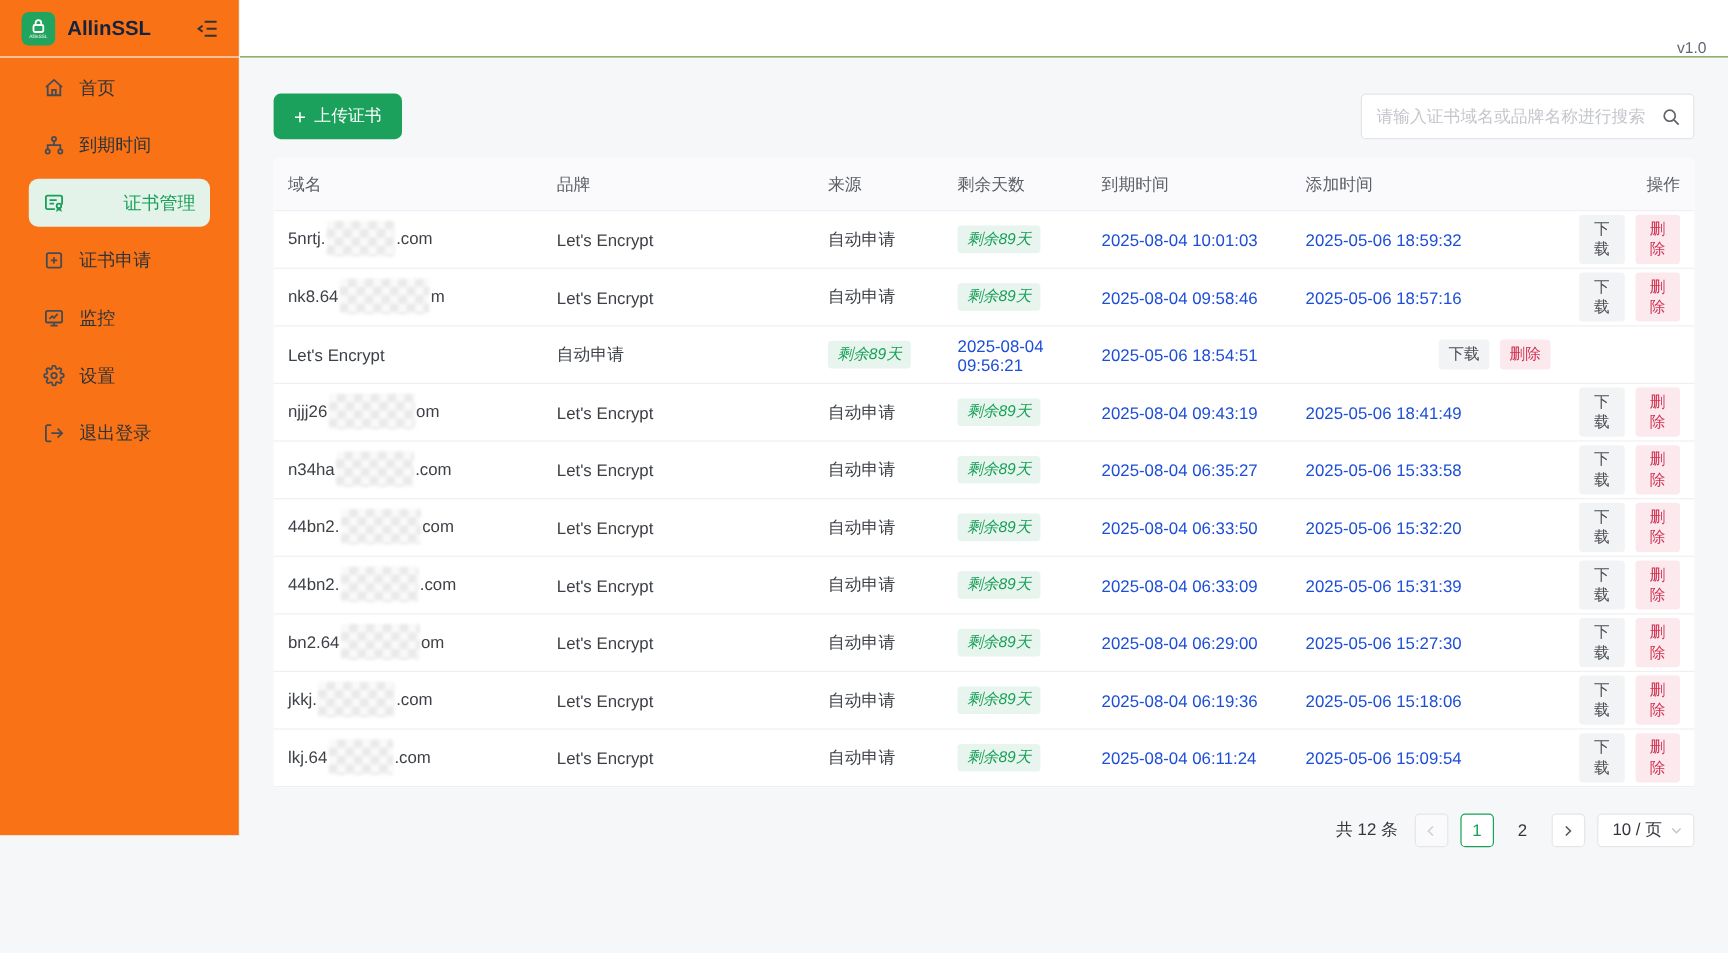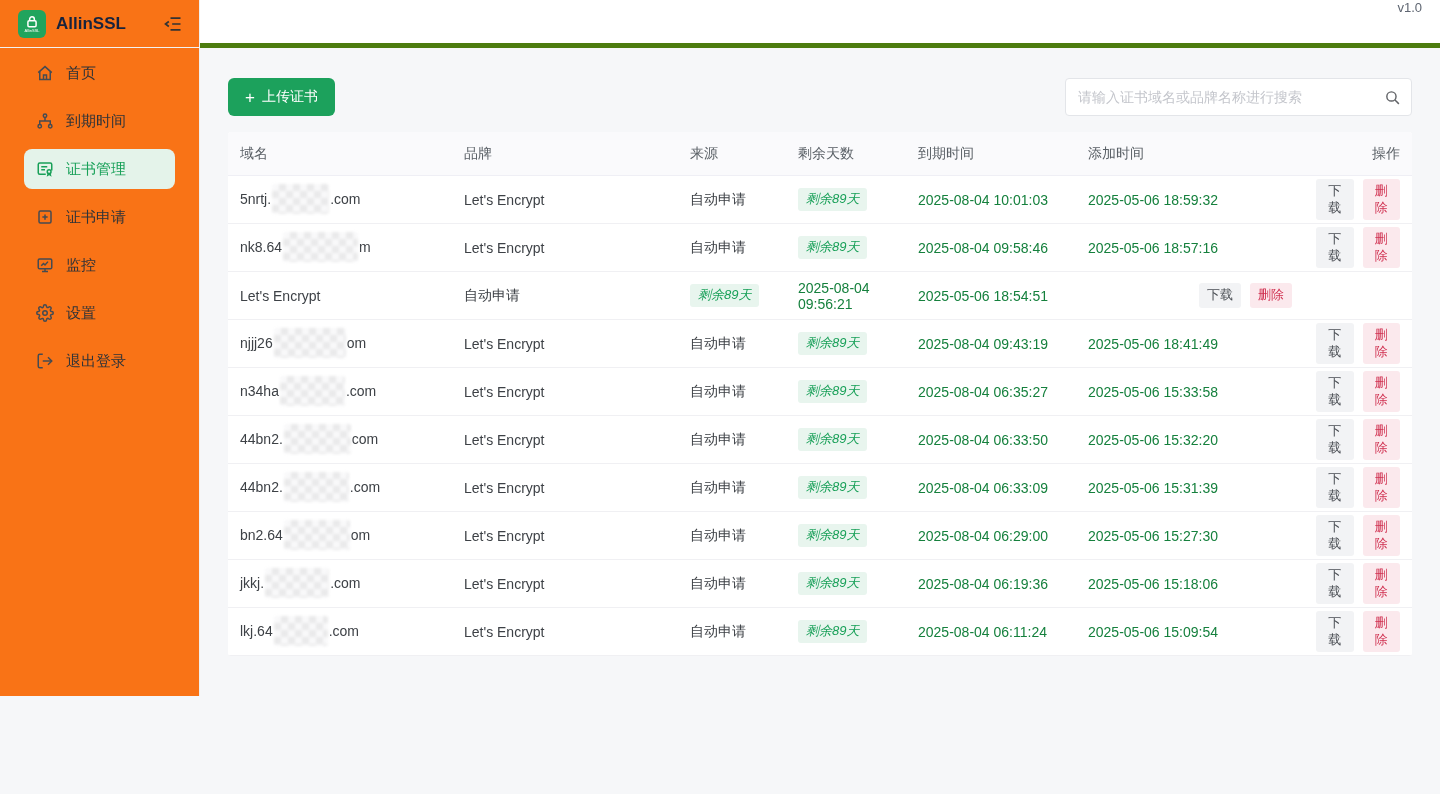--- a/index.html
+++ b/index.html
@@ -30,43 +30,43 @@
   .app-title { font-size:17px; font-weight:700; color:#17233d; margin-left:10px; flex:1; }
   .collapse-btn { color:#333; cursor:pointer; padding:2px; }
 
   .nav { padding:5px 24px; }
   .nav-item {
     height:40px; margin-bottom:8px; border-radius:8px;
     display:flex; align-items:center; gap:12px; padding:0 12px;
     color:#2f3338; font-size:15px; cursor:pointer;
   }
   .nav-item .nav-icon { color:#454b52; }
-  .nav-item.active { background:#e4f3ea; color:#18a058; }
+  .nav-item.active { background:#e4f3ea; color:#18a058;justify-content:space-between; }
   .nav-item.active .nav-icon { color:#18a058; }
 
   
   .main { flex:1; display:flex; flex-direction:column; height:794px; }
   .topbar {
-    height:48px; background:#ffffff; border-bottom:5px solid #4d7c0f;
-    display:flex; align-items:flex-start; justify-content:flex-end; padding:0 18px;
+    height:48px; background:#ffffff; border-bottom:1px solid #4d7c0f;
+    display:flex; align-items:flex-end; justify-content:flex-end; padding:0 18px;
     flex:0 0 48px;
   }
   .version { color:#5f6672; font-size:13px; }
 
   .content { flex:1; padding:30px 28px 0 28px; background:#f6f7f9; }
 
   .toolbar { display:flex; justify-content:space-between; align-items:center; margin-bottom:16px; }
   .upload-btn {
     height:38px; padding:0 17px; background:#1ca15c; color:#fff; border:none;
     border-radius:6px; font-size:14px; font-family:inherit; cursor:pointer;
     display:flex; align-items:center; gap:7px;
   }
   .upload-btn .plus { font-size:17px; font-weight:400; line-height:1; }
   .search-box {
-    width:347px; height:38px; background:#fff; border:1px solid #e3e5e9;
+    width:278px; height:38px; background:#fff; border:1px solid #e3e5e9;
     border-radius:4px; display:flex; align-items:center; padding:0 10px 0 12px;
   }
   .search-box input {
     flex:1; border:none; outline:none; font-size:14px; font-family:inherit;
     color:#333; background:transparent;
   }
   .search-box input::placeholder { color:#c4c6cc; }
   .search-icon { color:#606266; flex:0 0 auto; cursor:pointer; }
 
   
@@ -76,21 +76,21 @@
     grid-template-columns:224px 226px 108px 120px 170px 228px 1fr;
     align-items:center;
   }
   .thead {
     height:44px; background:#fafafc; border-bottom:1px solid #efeff5;
     color:#5a6066; font-size:14px;
   }
   .th, .td { padding-left:12px; }
   .th.right, .td.right { text-align:right; padding-right:12px; }
   .tr { height:48px; border-bottom:1px solid #f0f0f3; color:#3d4146; }
-  .td.time { color:#15803d; }
+  .td.time { color:#1d4ed8; }
   .redact {
     display:inline-block; height:30px; vertical-align:middle; margin:0 1px;
     border-radius:3px; transform:translateY(-1px);
     background-image:
       linear-gradient(45deg,#e9e9ea 25%,transparent 25%,transparent 75%,#e9e9ea 75%),
       linear-gradient(45deg,#e9e9ea 25%,#f9f9fa 25%,#f9f9fa 75%,#e9e9ea 75%);
     background-size:14px 14px; background-position:0 0,7px 7px;
     filter:blur(1.5px);
   }
   .badge {
@@ -403,15 +403,38 @@
             <div class="td time">2025-08-04 06:11:24</div>
             <div class="td time">2025-05-06 15:09:54</div>
             <div class="td actions">
               <button class="btn-download">下载</button>
               <button class="btn-delete">删除</button>
             </div>
           </div>
         </div>
     </div>
 
+    <div class="pagination">
+      <span class="pg-total">共 12 条</span>
+      <div class="pg-btn disabled">
+        <svg width="13" height="13" viewBox="0 0 24 24" fill="none" stroke="currentColor" stroke-width="2.4">
+            <path d="M15 5l-7 7 7 7"></path>
+          </svg>
+      </div>
+      <div class="pg-page current">1</div>
+      <div class="pg-page">2</div>
+      <div class="pg-btn">
+        <svg width="13" height="13" viewBox="0 0 24 24" fill="none" stroke="currentColor" stroke-width="2.4">
+            <path d="M9 5l7 7-7 7"></path>
+          </svg>
+      </div>
+      <div class="pg-size">
+        <span>10 / 页</span>
+        <span class="chev">
+          <svg width="12" height="12" viewBox="0 0 24 24" fill="none" stroke="currentColor" stroke-width="2.4">
+              <path d="M5 9l7 7 7-7"></path>
+            </svg>
+        </span>
+      </div>
+    </div>
 
   </div>
 </div>
 
 </body></html>

